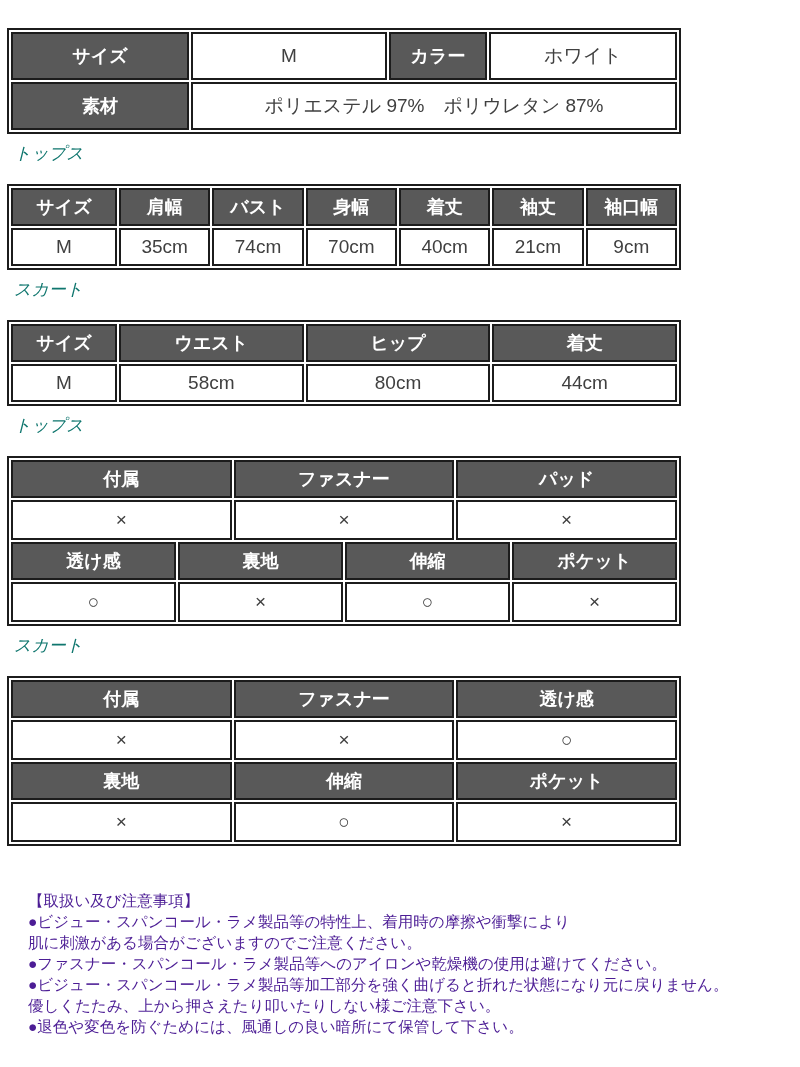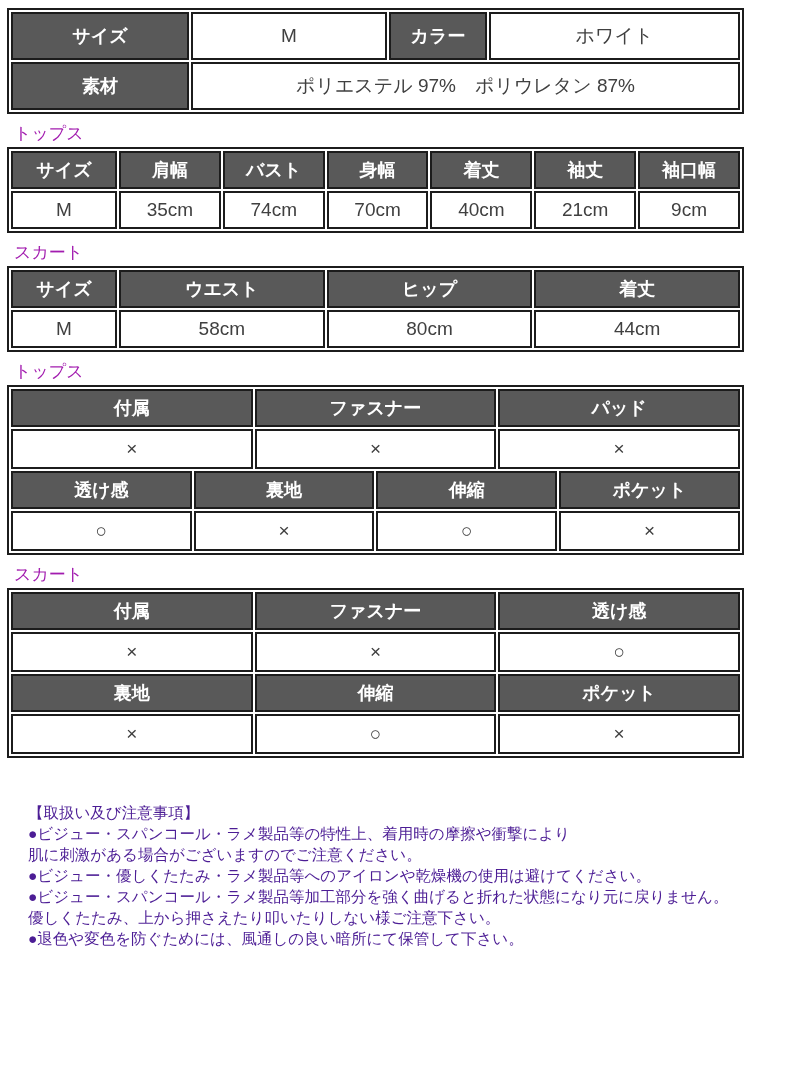--- a/index.html
+++ b/index.html
@@ -14,22 +14,23 @@
     background: #ffffff;
     box-sizing: border-box;
     padding: 8px 7px;
     overflow: hidden;
   }
   table.spec {
     border-collapse: separate;
     border-spacing: 2px;
     border: 2px solid #1c1c1c;
     background: #ffffff;
-    width: 737px;
+    width: 674px;
     table-layout: fixed;
+    margin-top: 20px;
   }
   table.spec td {
     border: 2px solid #1c1c1c;
     text-align: center;
     vertical-align: middle;
     color: #404040;
     font-size: 19px;
     padding: 6px 4px;
     overflow: hidden;
     white-space: nowrap;
@@ -38,23 +39,24 @@
     background: #595959;
     color: #ffffff;
     font-weight: bold;
     font-size: 18px;
     padding: 5px 4px;
   }
   table.t1 td { padding: 9px 4px; }
   table.t1 td.hdr { padding: 9px 4px; }
   .section-label {
     font-size: 17px;
-    color: #a21caf;
+    color: #0f766e;
     margin: 10px 0 3px 7px;
     line-height: 20px;
+    font-style: italic;
   }
   .sym { font-size: 22px; line-height: 24px; }
   .notes {
     margin: 44px 0 0 21px;
     color: #4c1d95;
     font-size: 15.5px;
     line-height: 21px;
   }
   .notes div { white-space: nowrap; }
 </style>
@@ -192,19 +194,19 @@
       <td class="sym">○</td>
       <td class="sym">×</td>
     </tr>
   </tbody>
     </table>
 
   <div class="notes">
     <div>【取扱い及び注意事項】</div>
     <div>●ビジュー・スパンコール・ラメ製品等の特性上、着用時の摩擦や衝撃により</div>
     <div>肌に刺激がある場合がございますのでご注意ください。</div>
-    <div>●ビジュー・優しくたたみ・ラメ製品等へのアイロンや乾燥機の使用は避けてください。</div>
+    <div>●ファスナー・スパンコール・ラメ製品等へのアイロンや乾燥機の使用は避けてください。</div>
     <div>●ビジュー・スパンコール・ラメ製品等加工部分を強く曲げると折れた状態になり元に戻りません。</div>
     <div>優しくたたみ、上から押さえたり叩いたりしない様ご注意下さい。</div>
     <div>●退色や変色を防ぐためには、風通しの良い暗所にて保管して下さい。</div>
   </div>
 
 </div>
 
 </body></html>

